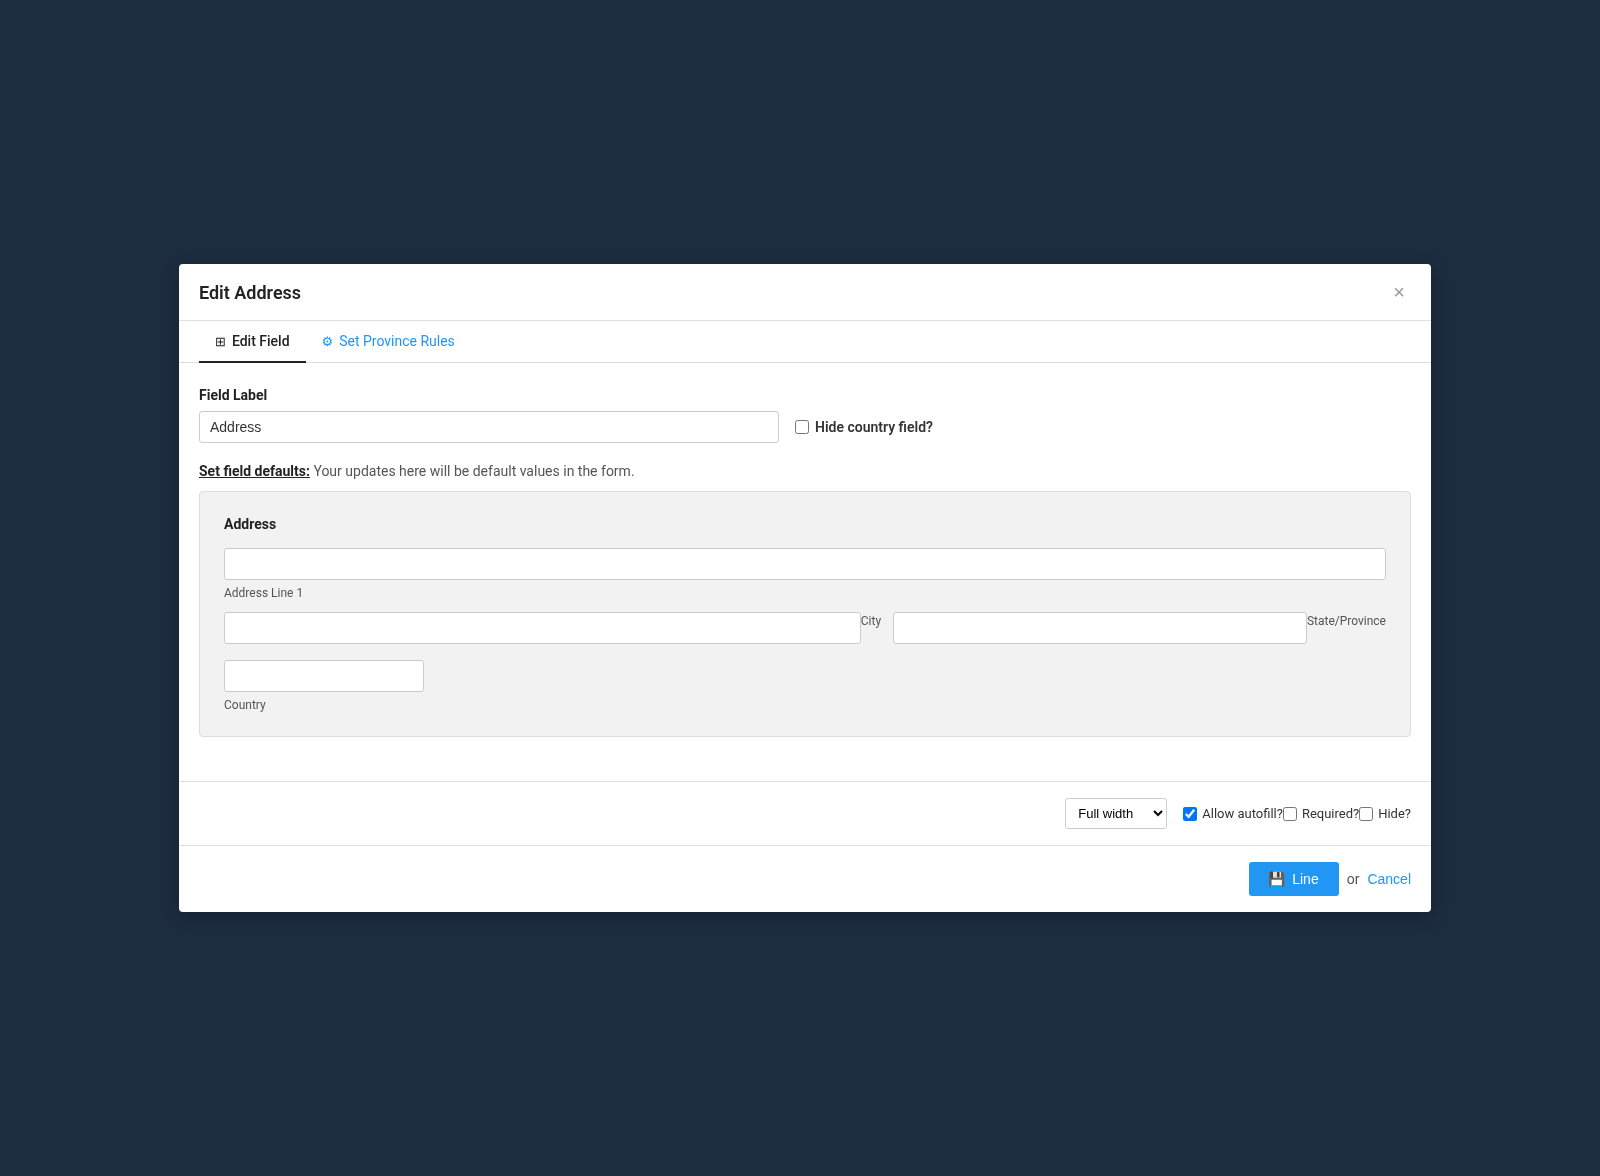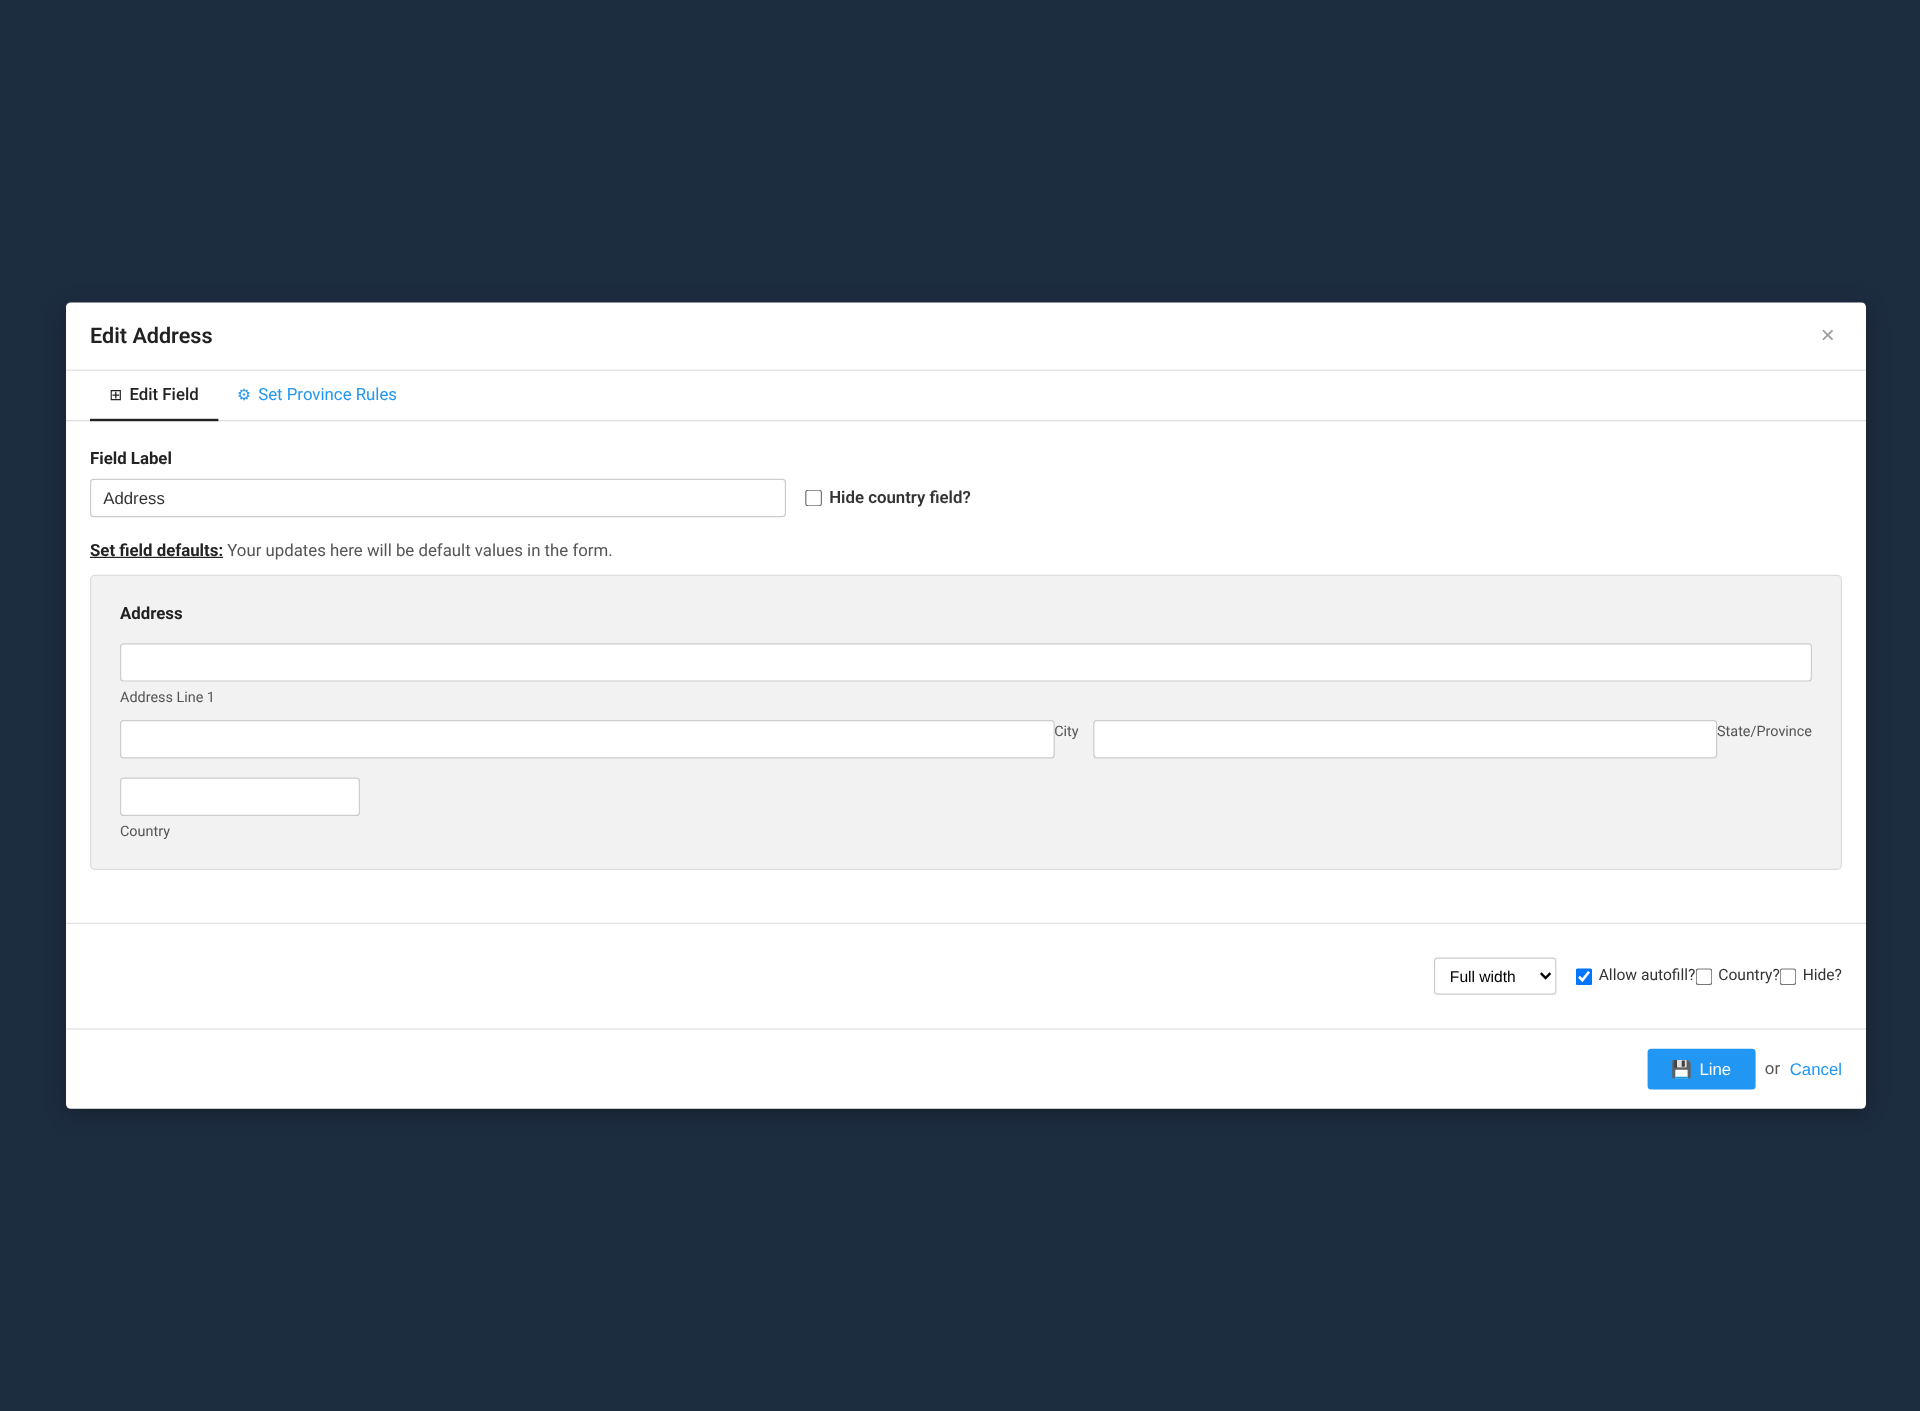--- a/index.html
+++ b/index.html
@@ -19,21 +19,21 @@
       inset: 0;
       background: rgba(0,0,0,0.5);
       display: flex;
       align-items: center;
       justify-content: center;
     }
 
     .modal {
       background: #fff;
       border-radius: 4px;
-      width: 1500px;
+      width: 1252px;
       max-width: 95vw;
       box-shadow: 0 4px 20px rgba(0,0,0,0.3);
       display: flex;
       flex-direction: column;
       margin-left: 10px;
     }
 
     .modal-header {
       display: flex;
       align-items: center;
@@ -191,21 +191,21 @@
     .address-col-city { flex: 2; }
     .address-col-state { flex: 1.5; }
     .address-col-zip { flex: 2; }
 
     .address-input-wrap {
       display: flex;
       flex-direction: row;
     }
 
     .modal-footer-options {
-      padding: 28px 20px;
+      padding: 16px 20px;
       border-top: 1px solid #e0e0e0;
       display: flex;
       align-items: center;
       justify-content: flex-end;
       gap: 16px;
     }
 
     .width-select-wrap {
       display: flex;
       align-items: center;
@@ -367,21 +367,21 @@
         </select>
       </div>
 
       <div class="footer-checkbox-group">
         <label class="footer-checkbox-label">
           <input type="checkbox" checked="" style="">
           <span>Allow autofill?</span>
         </label>
         <label class="footer-checkbox-label">
           <input type="checkbox" style="">
-          <span>Country?</span>
+          <span>Required?</span>
         </label>
         <label class="footer-checkbox-label">
           <input type="checkbox" style="">
           <span>Hide?</span>
         </label>
       </div>
     </div>
 
     <div class="modal-actions">
       <button class="save-btn">

